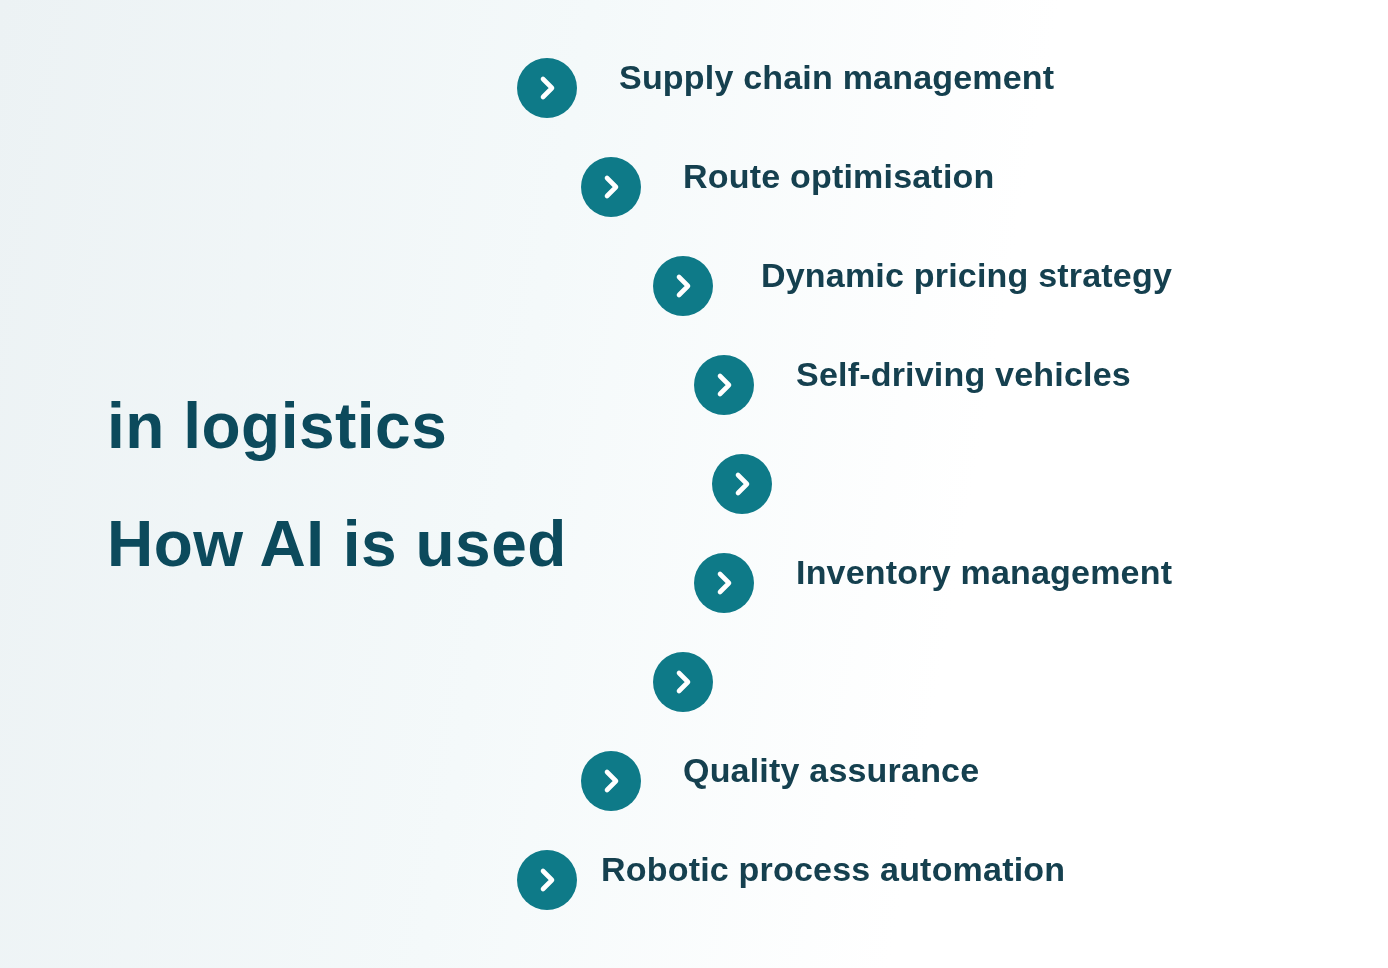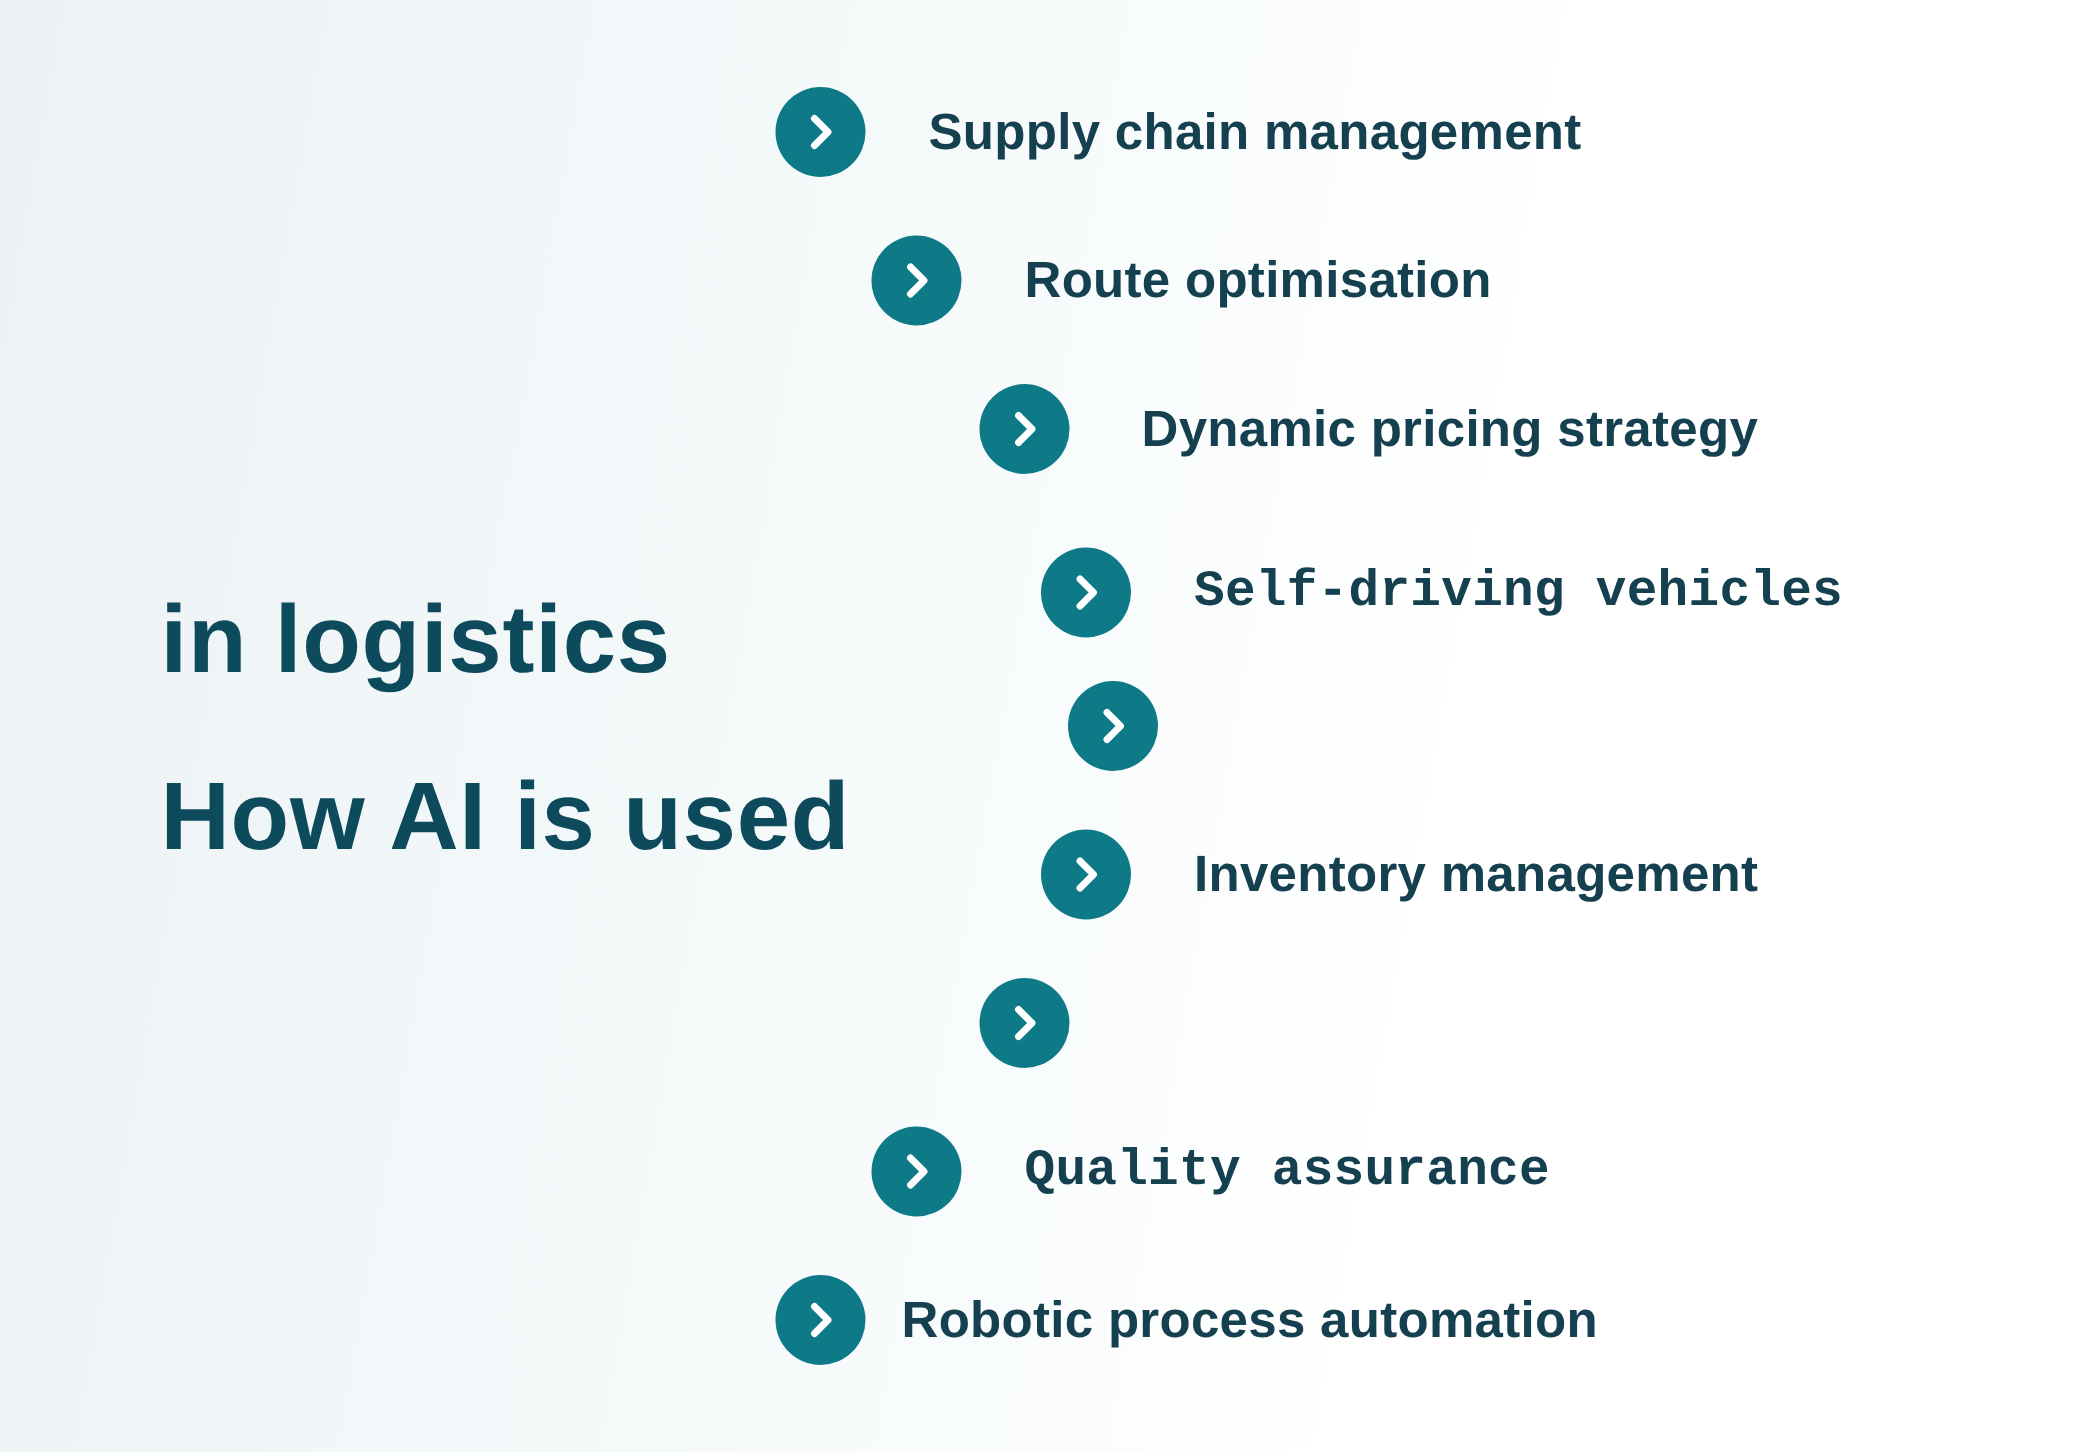--- a/index.html
+++ b/index.html
@@ -33,21 +33,20 @@
     font-size: 64px;
     font-weight: bold;
     color: var(--title-color);
     line-height: 118px;
     letter-spacing: 0.5px;
     white-space: nowrap;
   }
   .item {
     position: absolute;
     display: flex;
-    align-items: center;
     gap: 42px;
     height: 60px;
   }
   .bullet {
     flex: 0 0 60px;
     width: 60px;
     height: 60px;
     border-radius: 50%;
     background: var(--accent);
     display: flex;
@@ -100,21 +99,21 @@
     <span class="label">Route optimisation</span>
   </div>
       <div class="item" style="left: 653px; top: 256px; gap: 48px;">
     <span class="bullet">
       <svg viewBox="0 0 20 26" aria-hidden="true">
         <path d="M6 4 L15 13 L6 22"></path>
       </svg>
     </span>
     <span class="label">Dynamic pricing strategy</span>
   </div>
-      <div class="item" style="left: 694px; top: 365px; font-family: Liberation Mono, monospace;">
+      <div class="item" style="left: 694px; top: 355px;">
     <span class="bullet">
       <svg viewBox="0 0 20 26" aria-hidden="true">
         <path d="M6 4 L15 13 L6 22"></path>
       </svg>
     </span>
     <span class="label">Self-driving vehicles</span>
   </div>
       <div class="item" style="left: 712px; top: 454px;">
     <span class="bullet">
       <svg viewBox="0 0 20 26" aria-hidden="true">
@@ -130,21 +129,21 @@
     </span>
     <span class="label">Inventory management</span>
   </div>
       <div class="item" style="left: 653px; top: 652px;">
     <span class="bullet">
       <svg viewBox="0 0 20 26" aria-hidden="true">
         <path d="M6 4 L15 13 L6 22"></path>
       </svg>
     </span>
   </div>
-      <div class="item" style="left: 581px; top: 751px; font-family: Liberation Mono, monospace;">
+      <div class="item" style="left: 581px; top: 751px;">
     <span class="bullet">
       <svg viewBox="0 0 20 26" aria-hidden="true">
         <path d="M6 4 L15 13 L6 22"></path>
       </svg>
     </span>
     <span class="label">Quality assurance</span>
   </div>
       <div class="item" style="left: 517px; top: 850px; gap: 24px;">
     <span class="bullet">
       <svg viewBox="0 0 20 26" aria-hidden="true">

